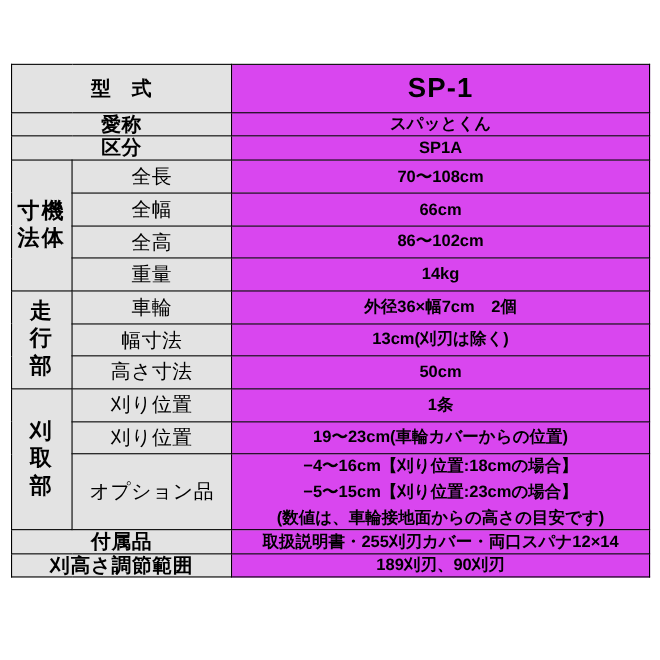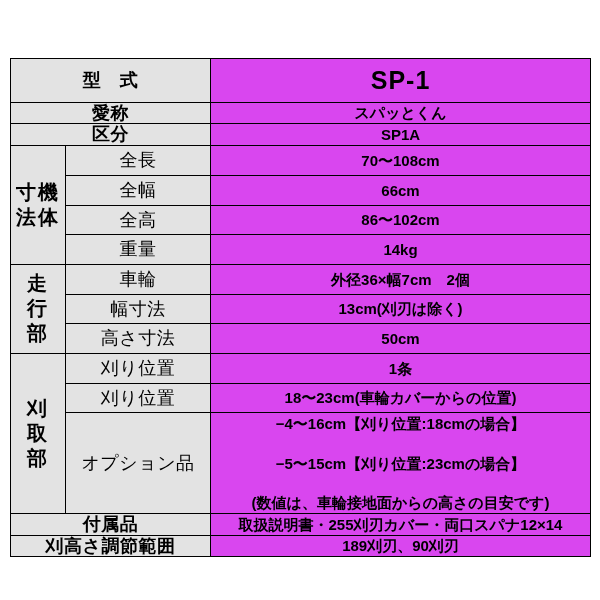--- a/index.html
+++ b/index.html
@@ -75,21 +75,20 @@
   .vert {
     display: block;
     line-height: 1.25;
   }
   .multi-line {
     display: block;
     padding: 2px 0;
   }
   .multi-line + .multi-line {
     padding-top: 4px;
-    margin-top: 16px;
   }
 </style>
 </head>
 <body>
 
 <div class="page">
   <div class="spec-wrap">
     <table class="spec">
       <colgroup>
         <col style="width:55px">
@@ -153,21 +152,21 @@
           <td class="lbl group" rowspan="3">
             <span class="vert">刈</span>
             <span class="vert">取</span>
             <span class="vert">部</span>
           </td>
           <td class="lbl sub">刈り位置</td>
           <td class="val mid">1条</td>
         </tr>
         <tr>
           <td class="lbl sub">刈り位置</td>
-          <td class="val mid">18〜23cm(車輪カバーからの位置)</td>
+          <td class="val mid">19〜23cm(車輪カバーからの位置)</td>
         </tr>
         <tr>
           <td class="lbl sub">オプション品</td>
           <td class="val mid">
             <span class="multi-line">−4〜16cm【刈り位置:18cmの場合】</span>
             <span class="multi-line">−5〜15cm【刈り位置:23cmの場合】</span>
             <span class="multi-line">(数値は、車輪接地面からの高さの目安です)</span>
           </td>
         </tr>
 

